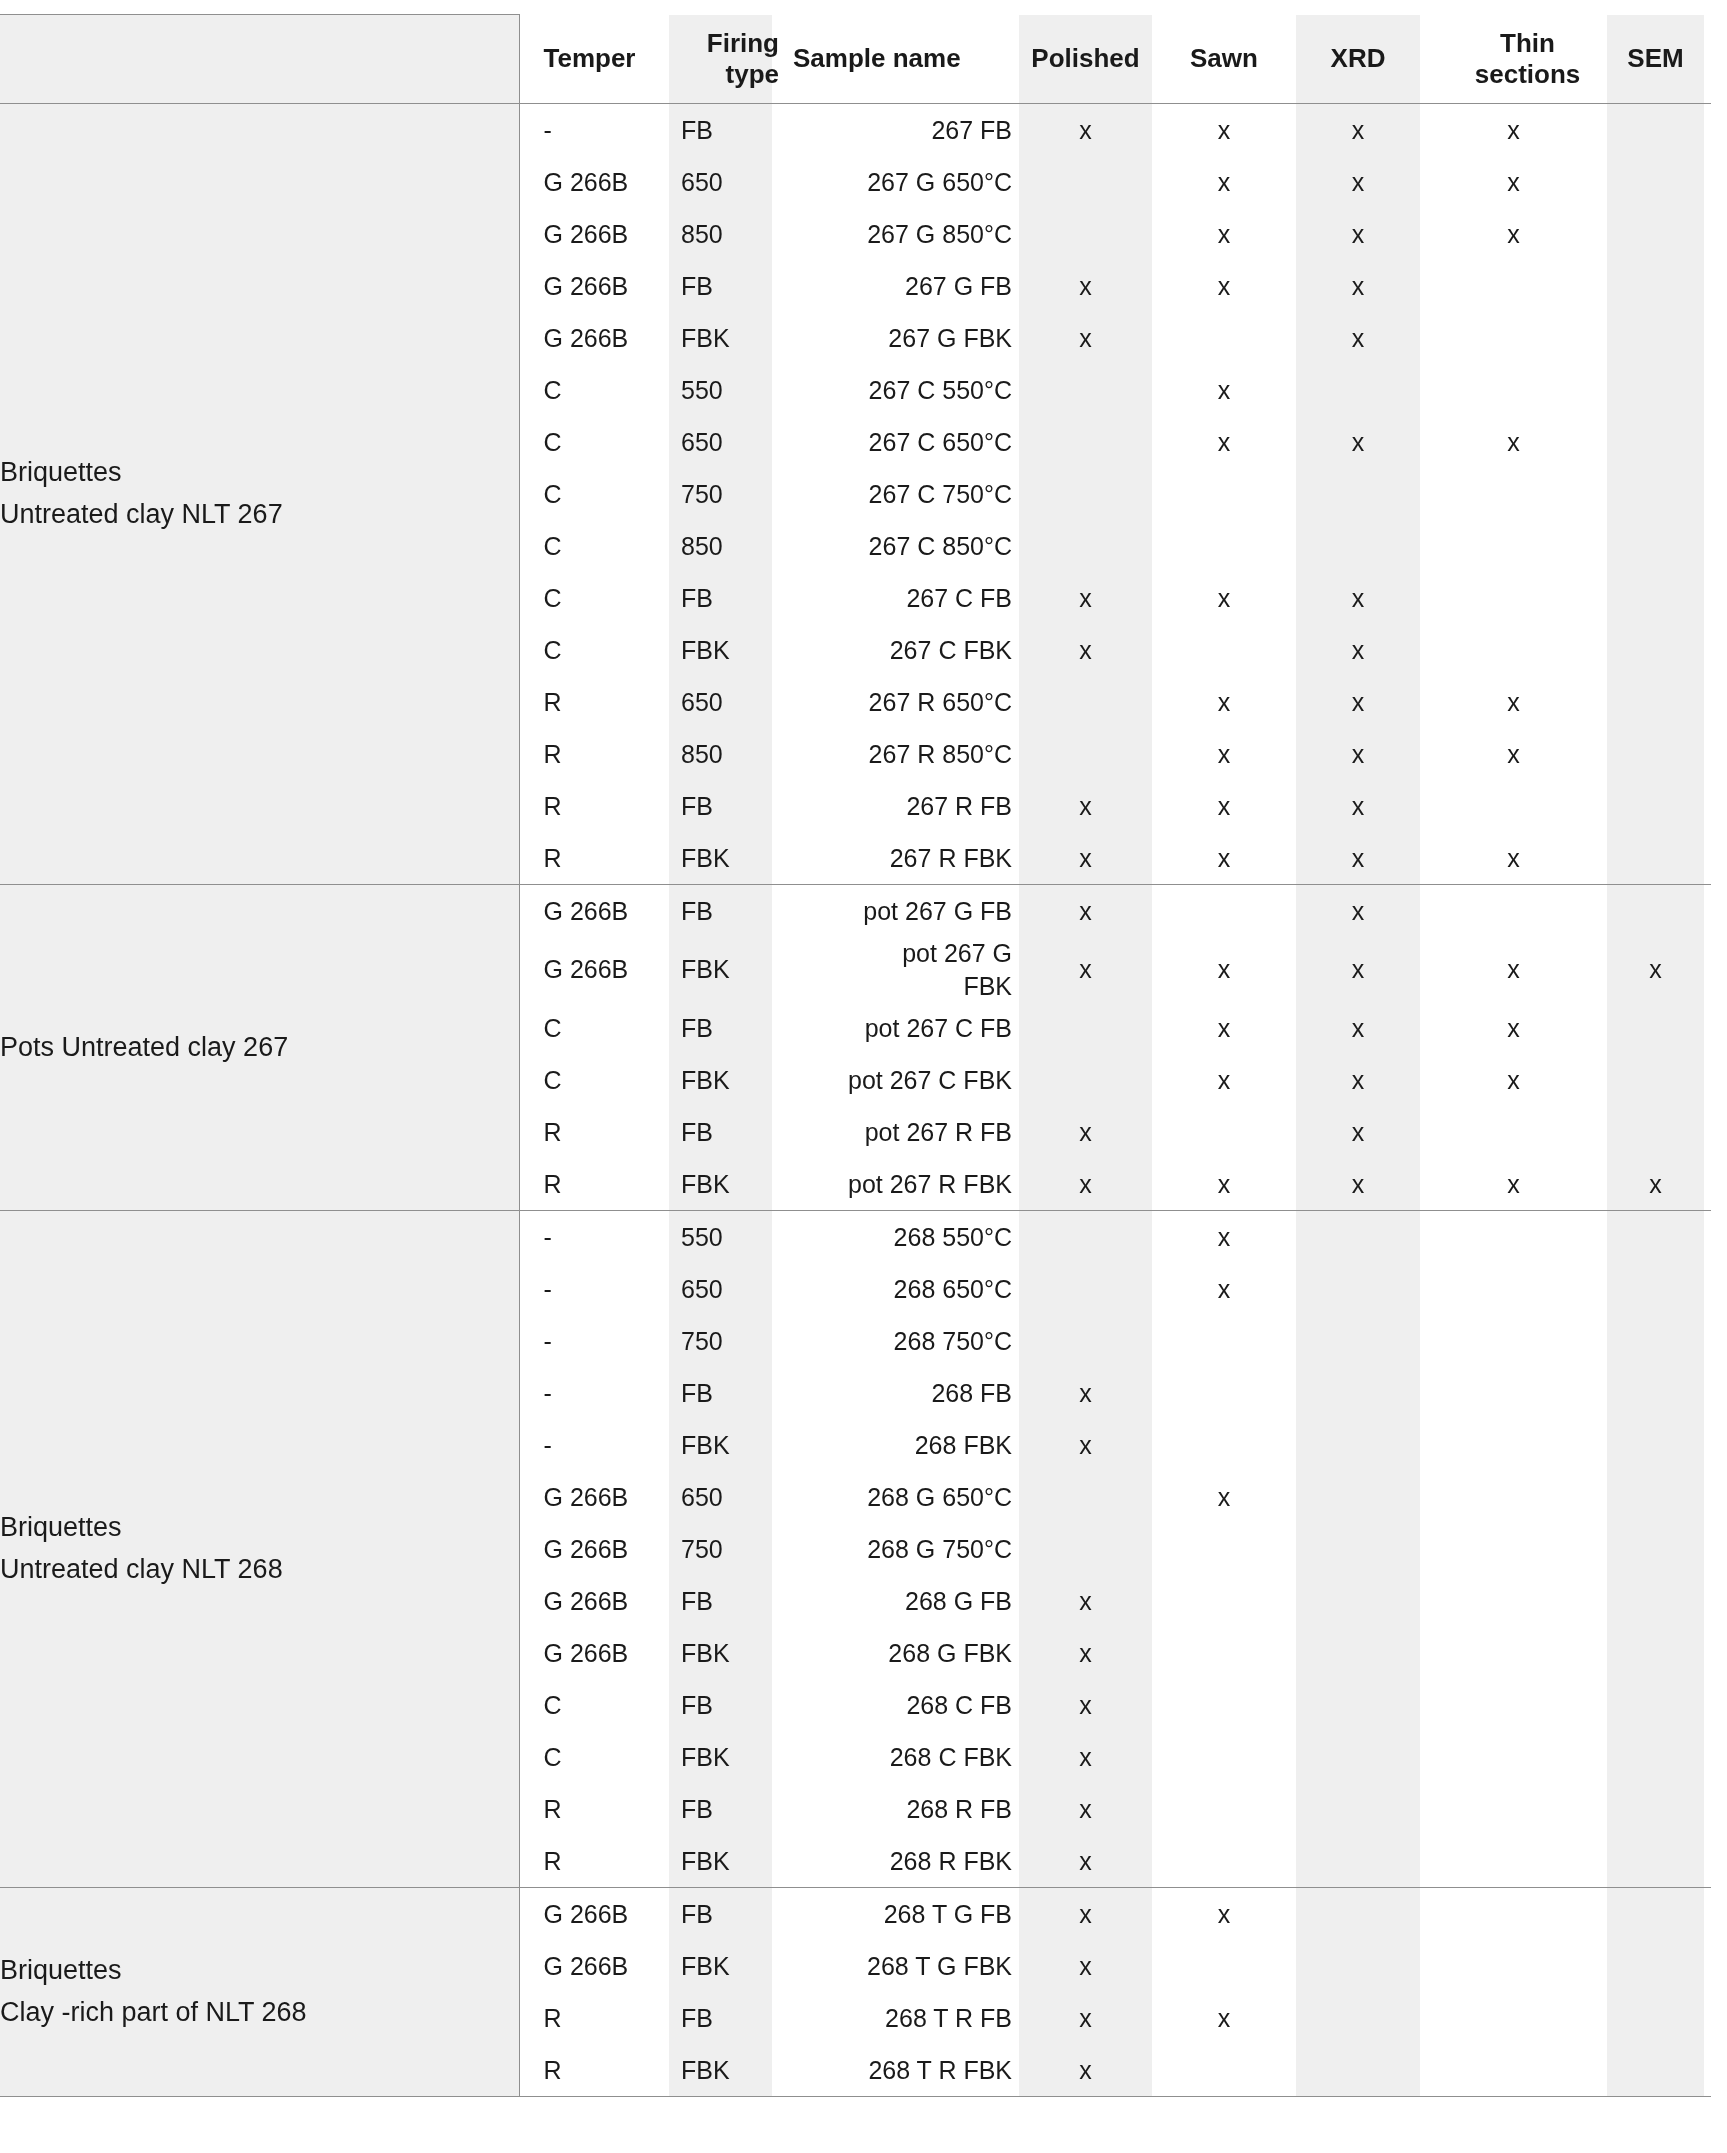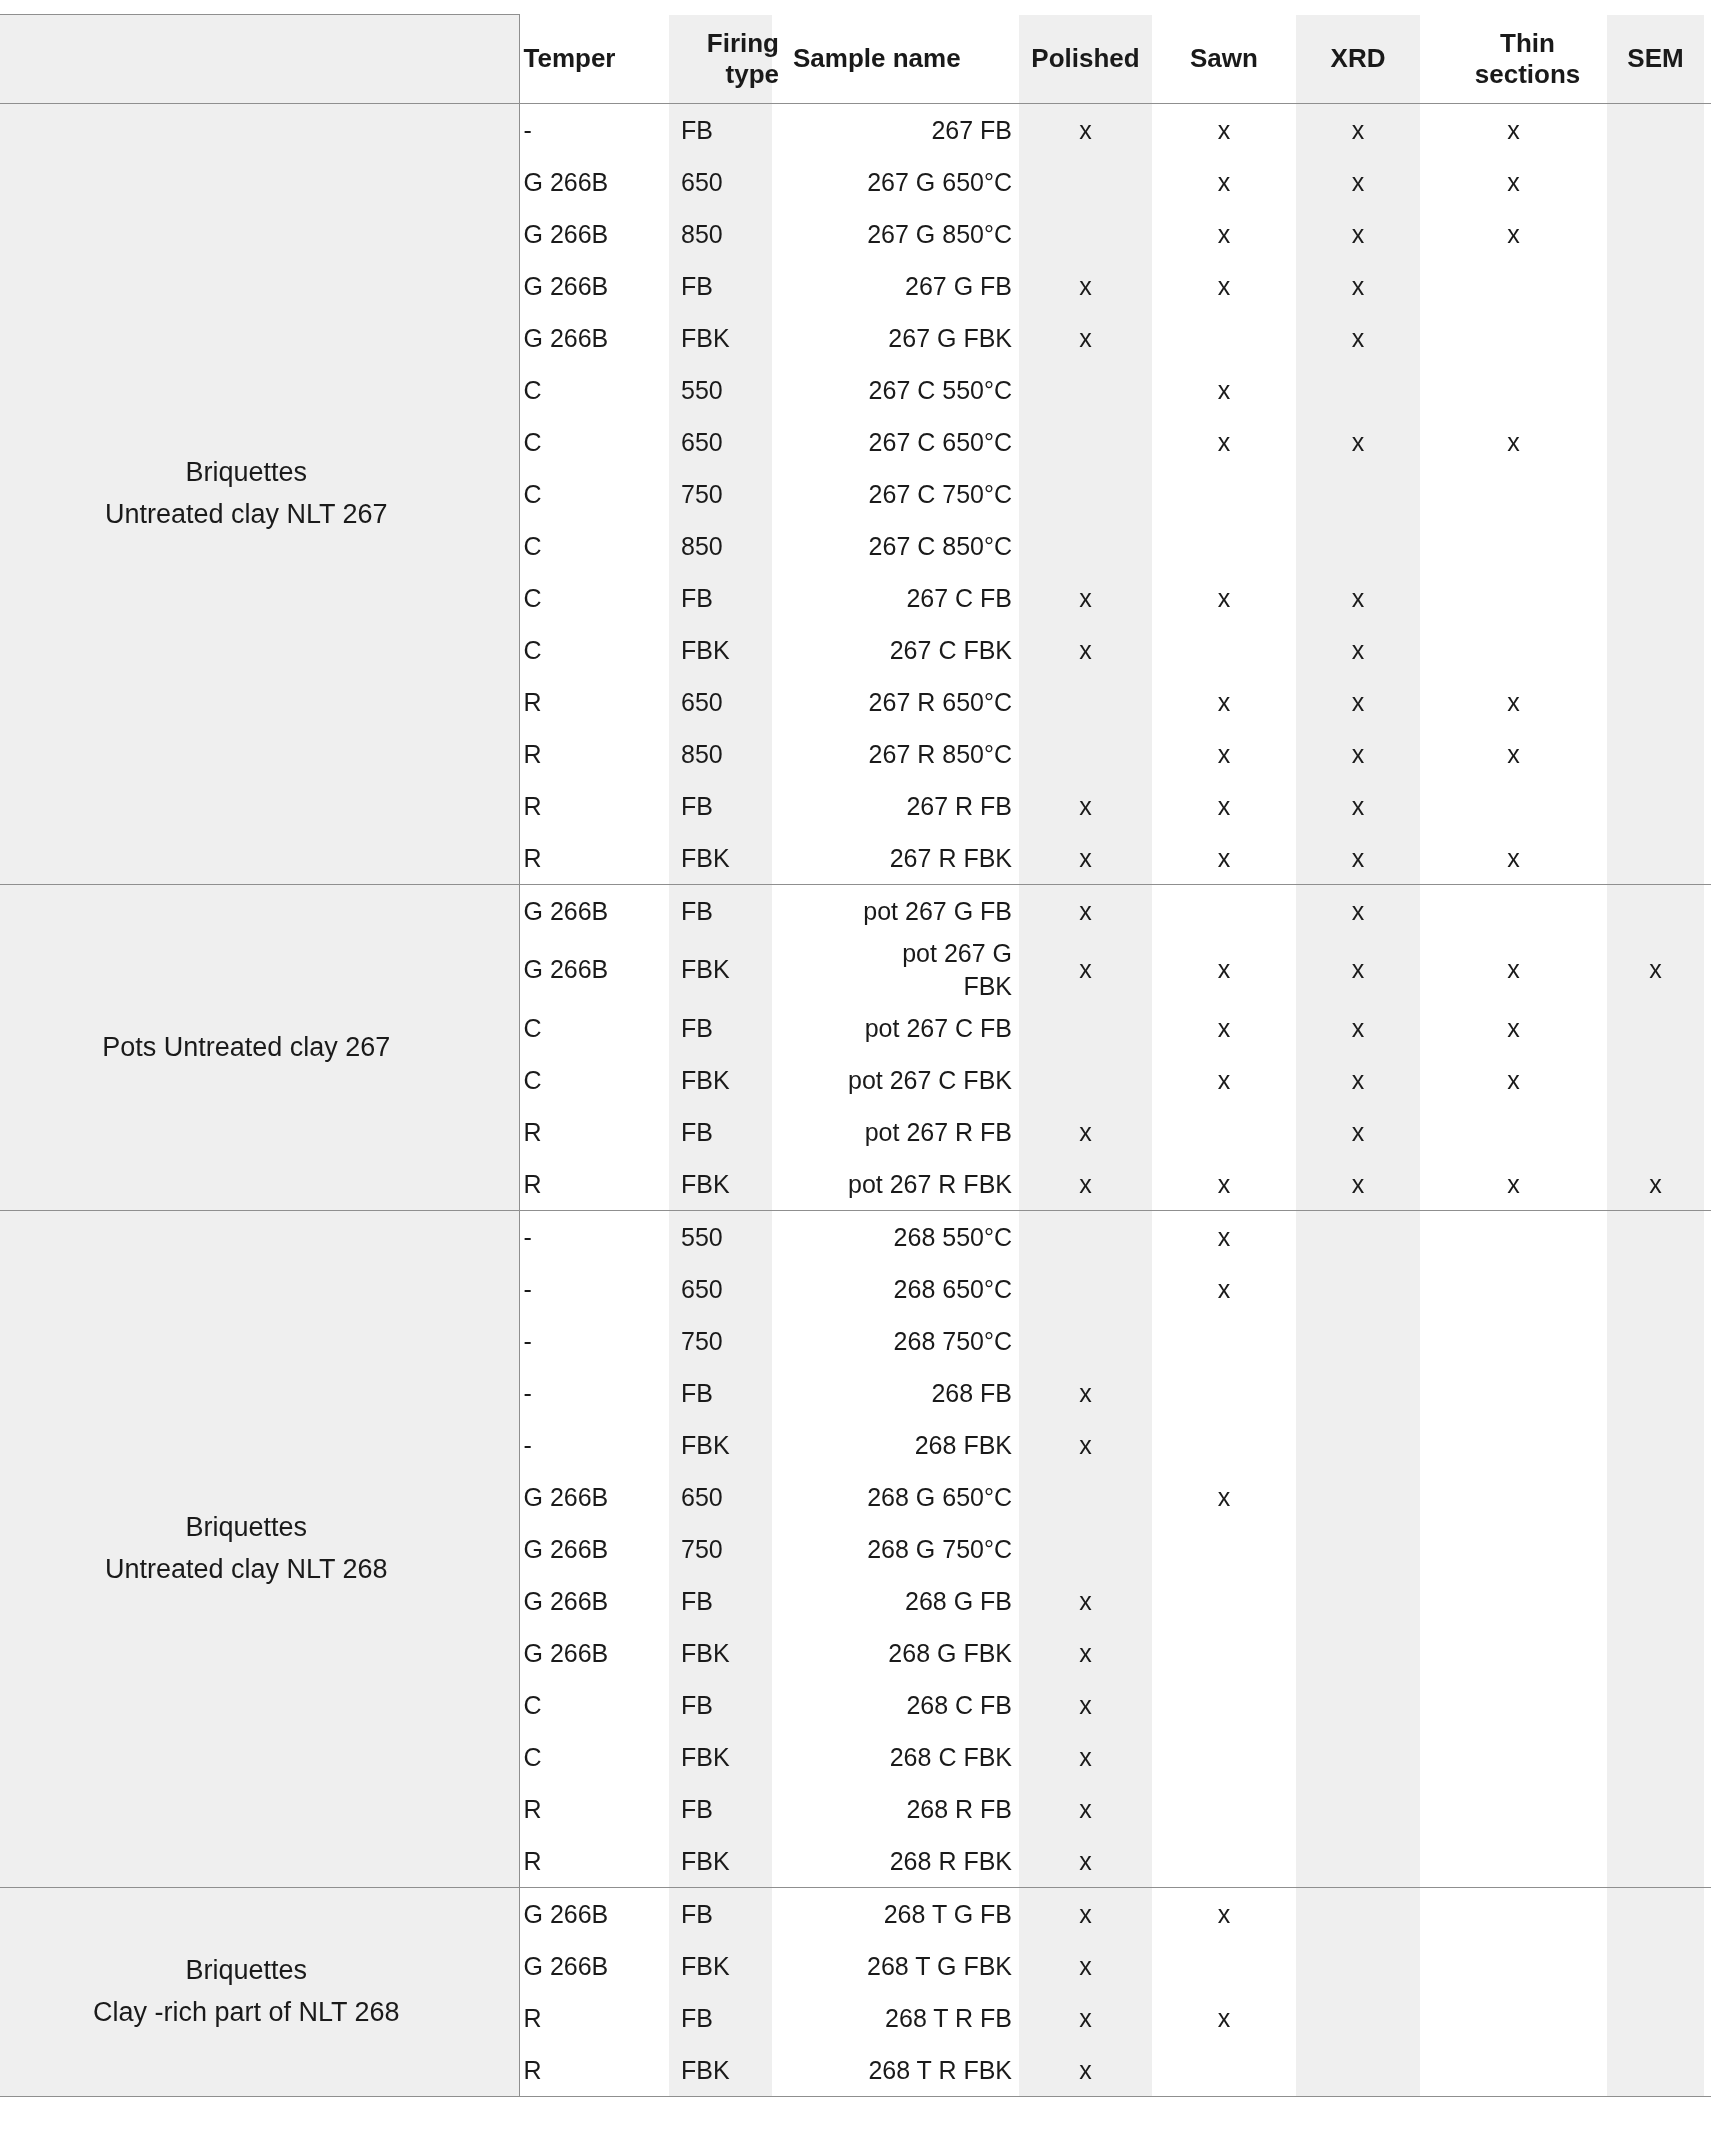--- a/index.html
+++ b/index.html
@@ -48,31 +48,31 @@
     background-image: linear-gradient(var(--shade), var(--shade));
     background-size: calc(100% - 14px) 100%;
     background-position: center top;
     background-repeat: no-repeat;
   }
   
   .col-label {
     background: var(--shade);
     border-right: 1.7px solid var(--line);
     border-bottom: 1.7px solid var(--line);
-    text-align: center;
+    text-align: left;
     padding-right: 26px;
     white-space: pre-line;
     line-height: 1.55;
     font-size: 27px;
   }
   thead .col-label { border-top: 1.7px solid var(--line); }
 
   tbody tr:last-child td { border-bottom: 1.7px solid var(--line); }
 
-  .col-temper { text-align: left; padding-left: 4px; }
+  .col-temper { text-align: left; padding-left: 24px; }
   .col-firing { text-align: left; padding-left: 19px; }
   .col-sample { text-align: right; padding-left: 14px; white-space: pre-line; line-height: 1.3; }
   .col-polished, .col-sawn, .col-xrd, .col-thin, .col-sem { text-align: center; }
 
   thead th.col-temper, thead th.col-firing, thead th.col-sample { text-align: left; }
   thead th.col-thin { text-align: center; padding-left: 28px; }
   thead th.col-firing { padding-left: 19px; text-align: right; }
 </style>
 </head>
 <body style="background: rgb(255, 255, 255);">

